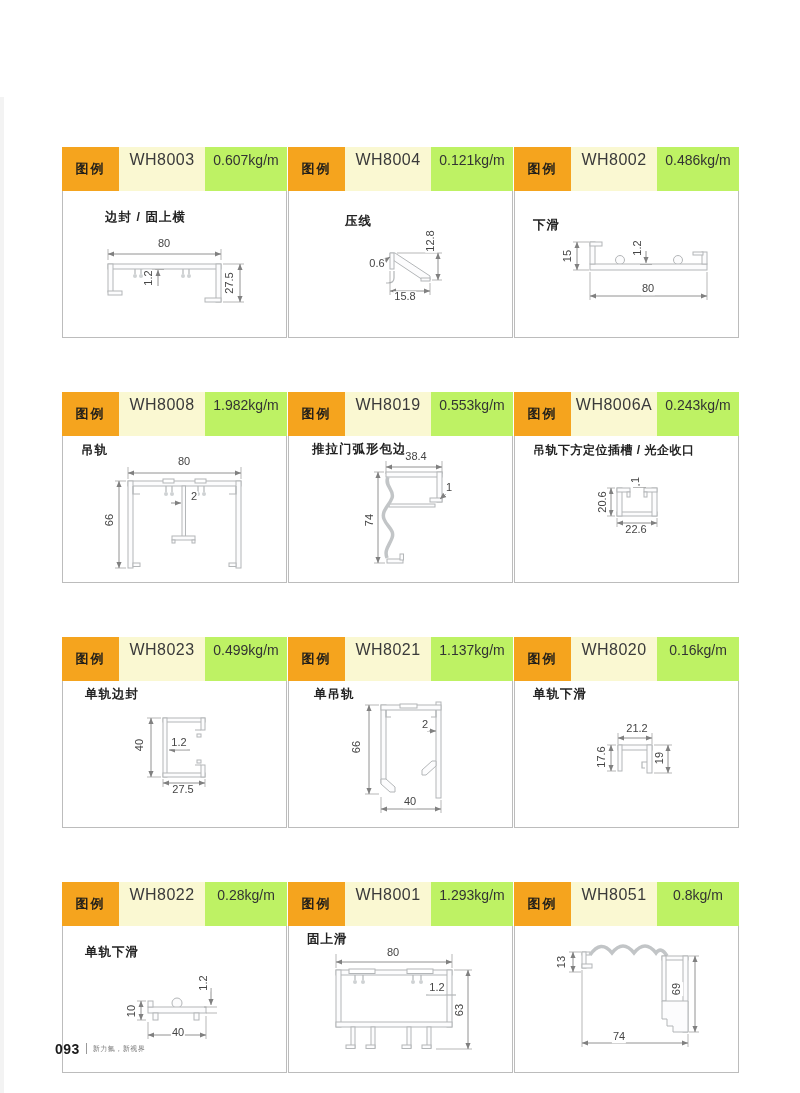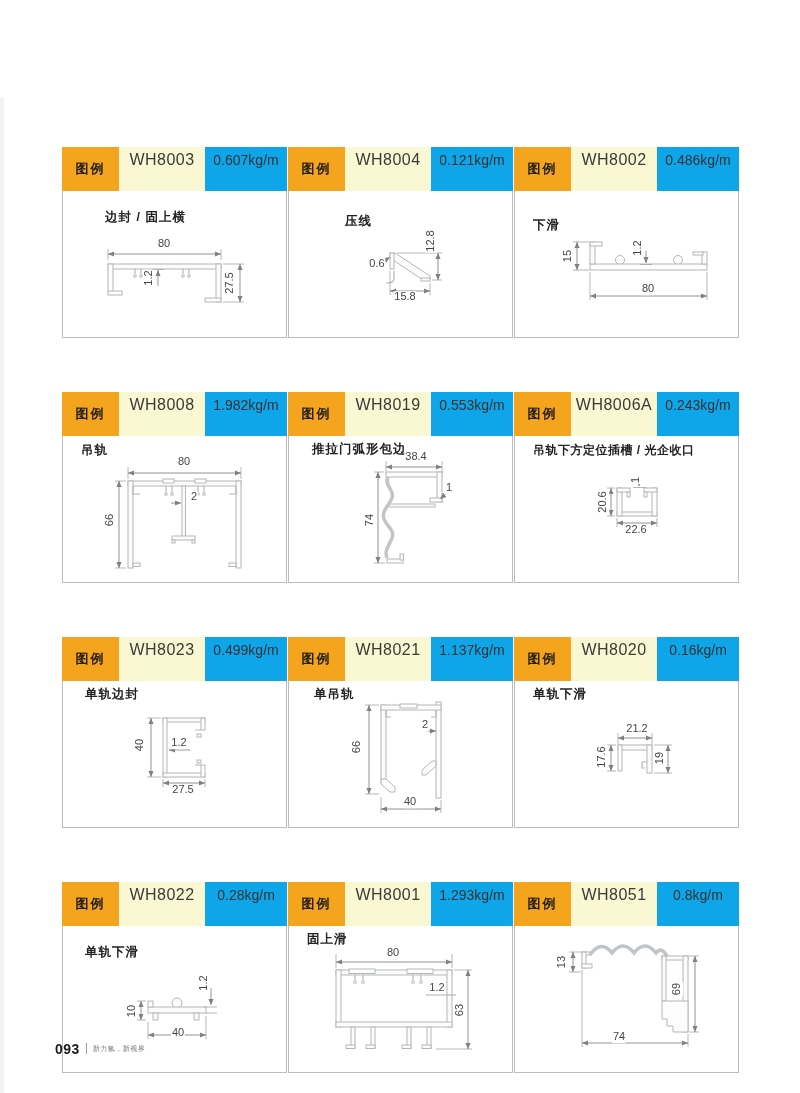--- a/index.html
+++ b/index.html
@@ -7,21 +7,21 @@
         font-family:"Liberation Sans","DejaVu Sans",sans-serif;}
   .edge{position:absolute;left:0;top:97px;width:4px;height:996px;background:#f3f3f3;}
   .grid{position:absolute;left:62px;top:103px;display:grid;
         grid-template-columns:225px 225px 225px;column-gap:1px;row-gap:10px;}
   .cell{width:225px;}
   .hdr{display:flex;height:44px;margin-top:44px;}
   .hL{width:57px;background:#F5A41E;color:#23201a;font-weight:bold;font-size:13px;
       letter-spacing:2px;display:flex;align-items:center;justify-content:center;}
   .hM{width:86px;background:#FAF8D2;color:#3a3a3a;font-size:16px;text-align:center;
       line-height:26px;letter-spacing:0.5px;}
-  .hR{width:82px;background:#0ea5e9;color:#333;font-size:14px;text-align:center;line-height:26px;}
+  .hR{width:82px;background:#bef264;color:#333;font-size:14px;text-align:center;line-height:26px;}
   .bd{position:relative;height:146px;background:#fff;border:1px solid #bcbcbc;border-top:none;}
   .dw{position:absolute;left:0;top:0;width:225px;height:146px;}
   .desc{position:absolute;font-size:12.5px;font-weight:bold;color:#222;letter-spacing:1px;white-space:nowrap;}
   .dim{position:absolute;font-size:11px;color:#454545;background:#fff;line-height:1.05;
        padding:0 1px;white-space:nowrap;transform:translate(-50%,-50%);}
   .dim.v{transform:translate(-50%,-50%) rotate(-90deg);}
   .p{fill:#fcfcfd;stroke:#b3b6b8;stroke-width:1;}
   .pw{fill:#ffffff;stroke:#b3b6b8;stroke-width:1;}
   .s{fill:none;stroke:#b3b6b8;stroke-width:1.2;}
   .w{fill:none;stroke:#c2c5c7;stroke-width:3.5;}

